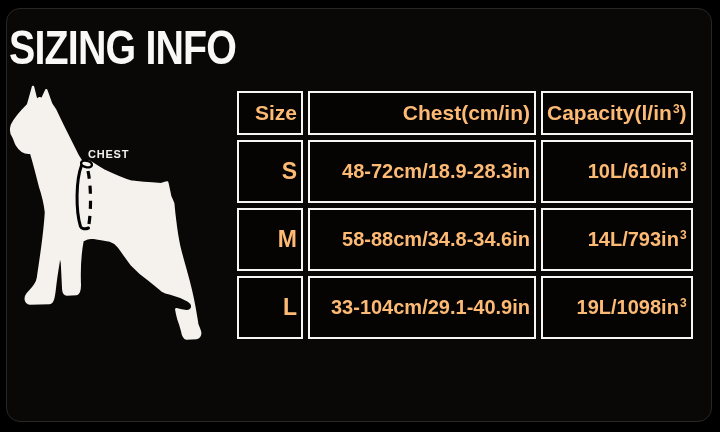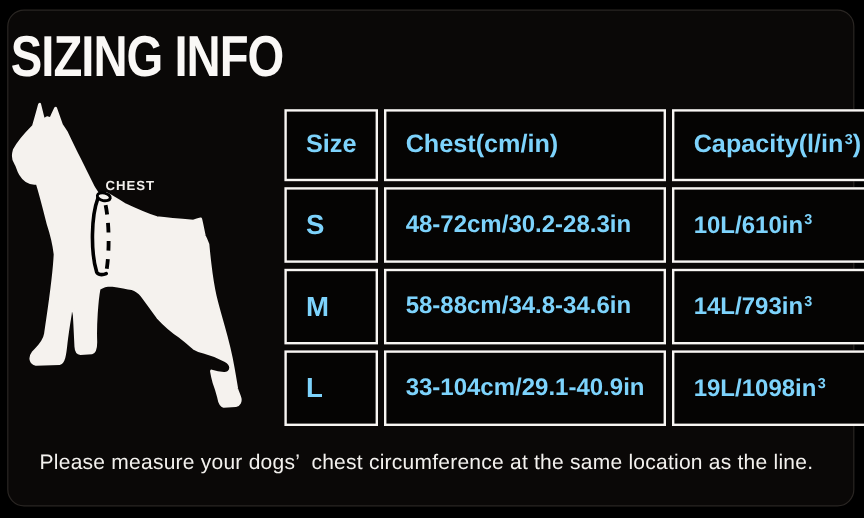--- a/index.html
+++ b/index.html
@@ -52,25 +52,25 @@
     position: absolute;
     left: 232px;
     top: 86px;
     border-collapse: separate;
     border-spacing: 5px;
     table-layout: fixed;
   }
   .size-table th, .size-table td {
     border: 2.5px solid #f8f6f3;
     background: #050403;
-    color: #7dd3fc;
-    text-align: left;
+    color: #fdba74;
+    text-align: right;
     vertical-align: middle;
     box-sizing: border-box;
-    padding: 16px;
+    padding: 4px;
     font-weight: bold;
     white-space: nowrap;
   }
   .size-table th { height: 44px; font-size: 21px; }
   .size-table td { height: 63px; font-size: 20px; }
   .col-size { width: 66px; }
   .col-chest { width: 228px; }
   .col-cap { width: 150px; }
   td.cell-size { font-size: 23px; }
   sup {
@@ -175,30 +175,29 @@
     <thead>
       <tr>
         <th class="col-size">Size</th>
         <th class="col-chest">Chest(cm/in)</th>
         <th class="col-cap"><span>Capacity(l/in</span><sup>3</sup><span>)</span></th>
       </tr>
     </thead>
     <tbody>
       <tr>
         <td class="cell-size">S</td>
-        <td>48-72cm/30.2-28.3in</td>
+        <td>48-72cm/18.9-28.3in</td>
         <td><span>10L/610in</span><sup>3</sup></td>
       </tr>
       <tr>
         <td class="cell-size">M</td>
         <td>58-88cm/34.8-34.6in</td>
         <td><span>14L/793in</span><sup>3</sup></td>
       </tr>
       <tr>
         <td class="cell-size">L</td>
         <td>33-104cm/29.1-40.9in</td>
         <td><span>19L/1098in</span><sup>3</sup></td>
       </tr>
     </tbody>
   </table>
 
-  <p class="caption">Please measure your dogs’  chest circumference at the same location as the line.</p>
 </div>
 
 </body></html>

